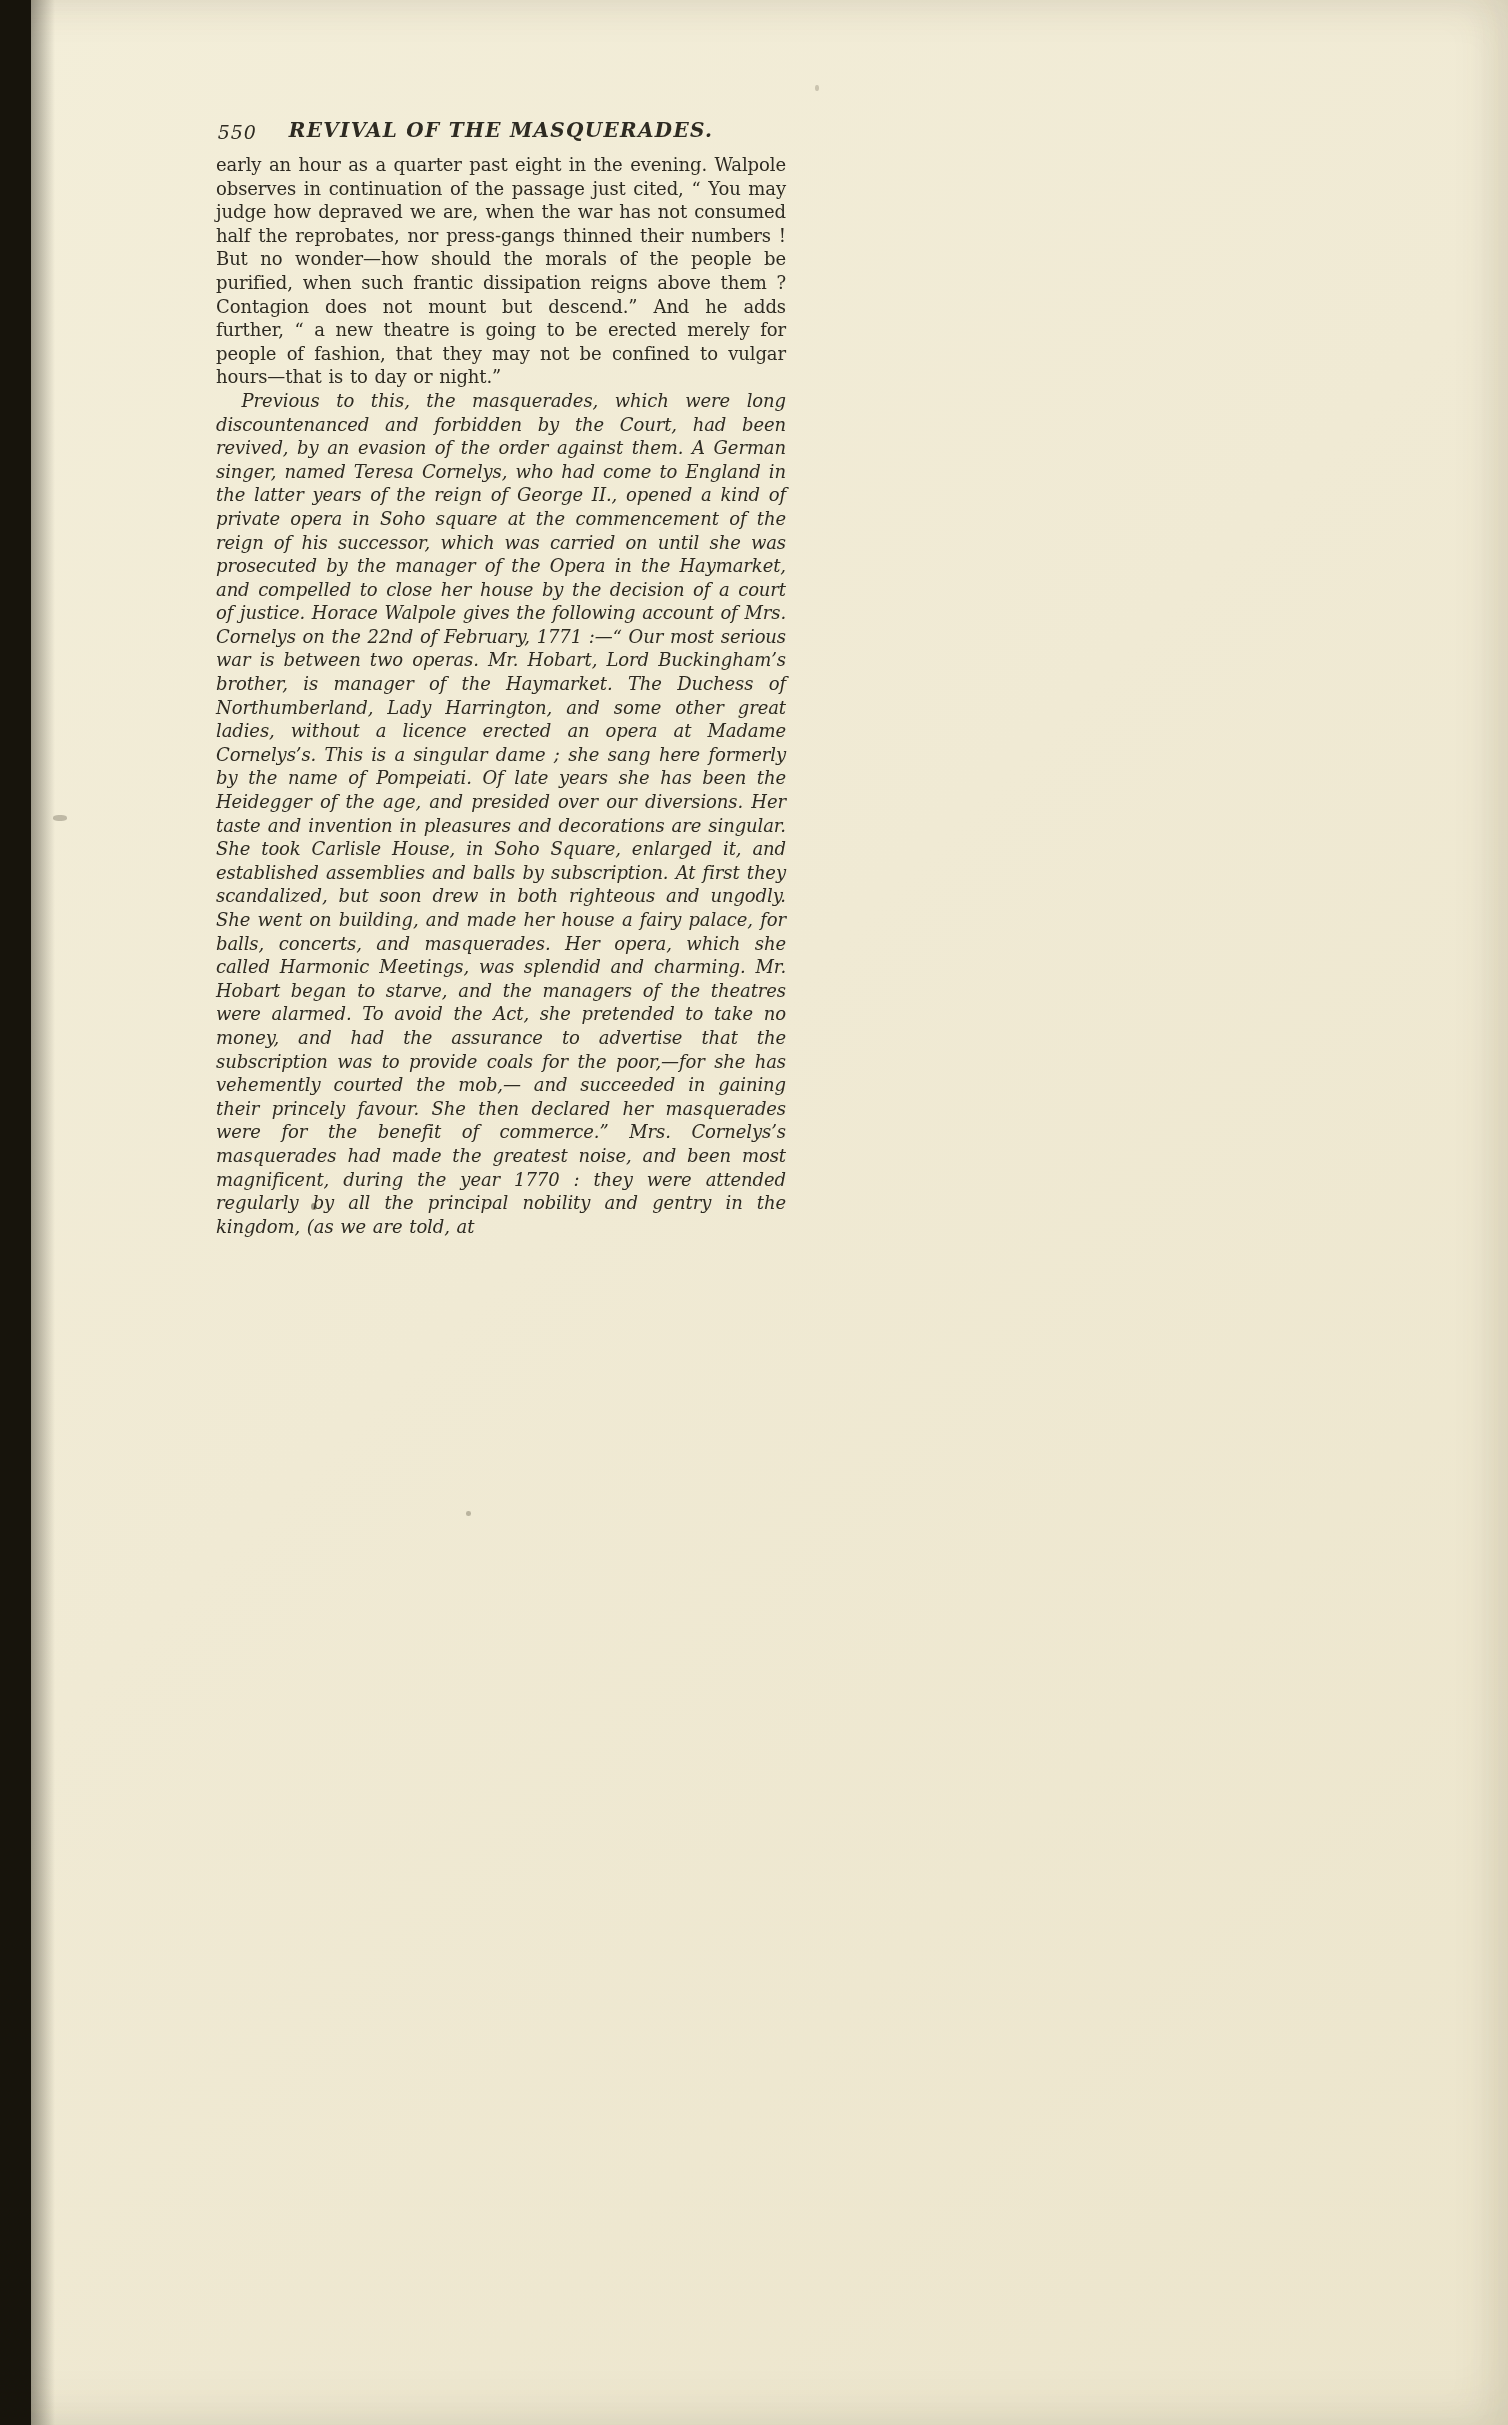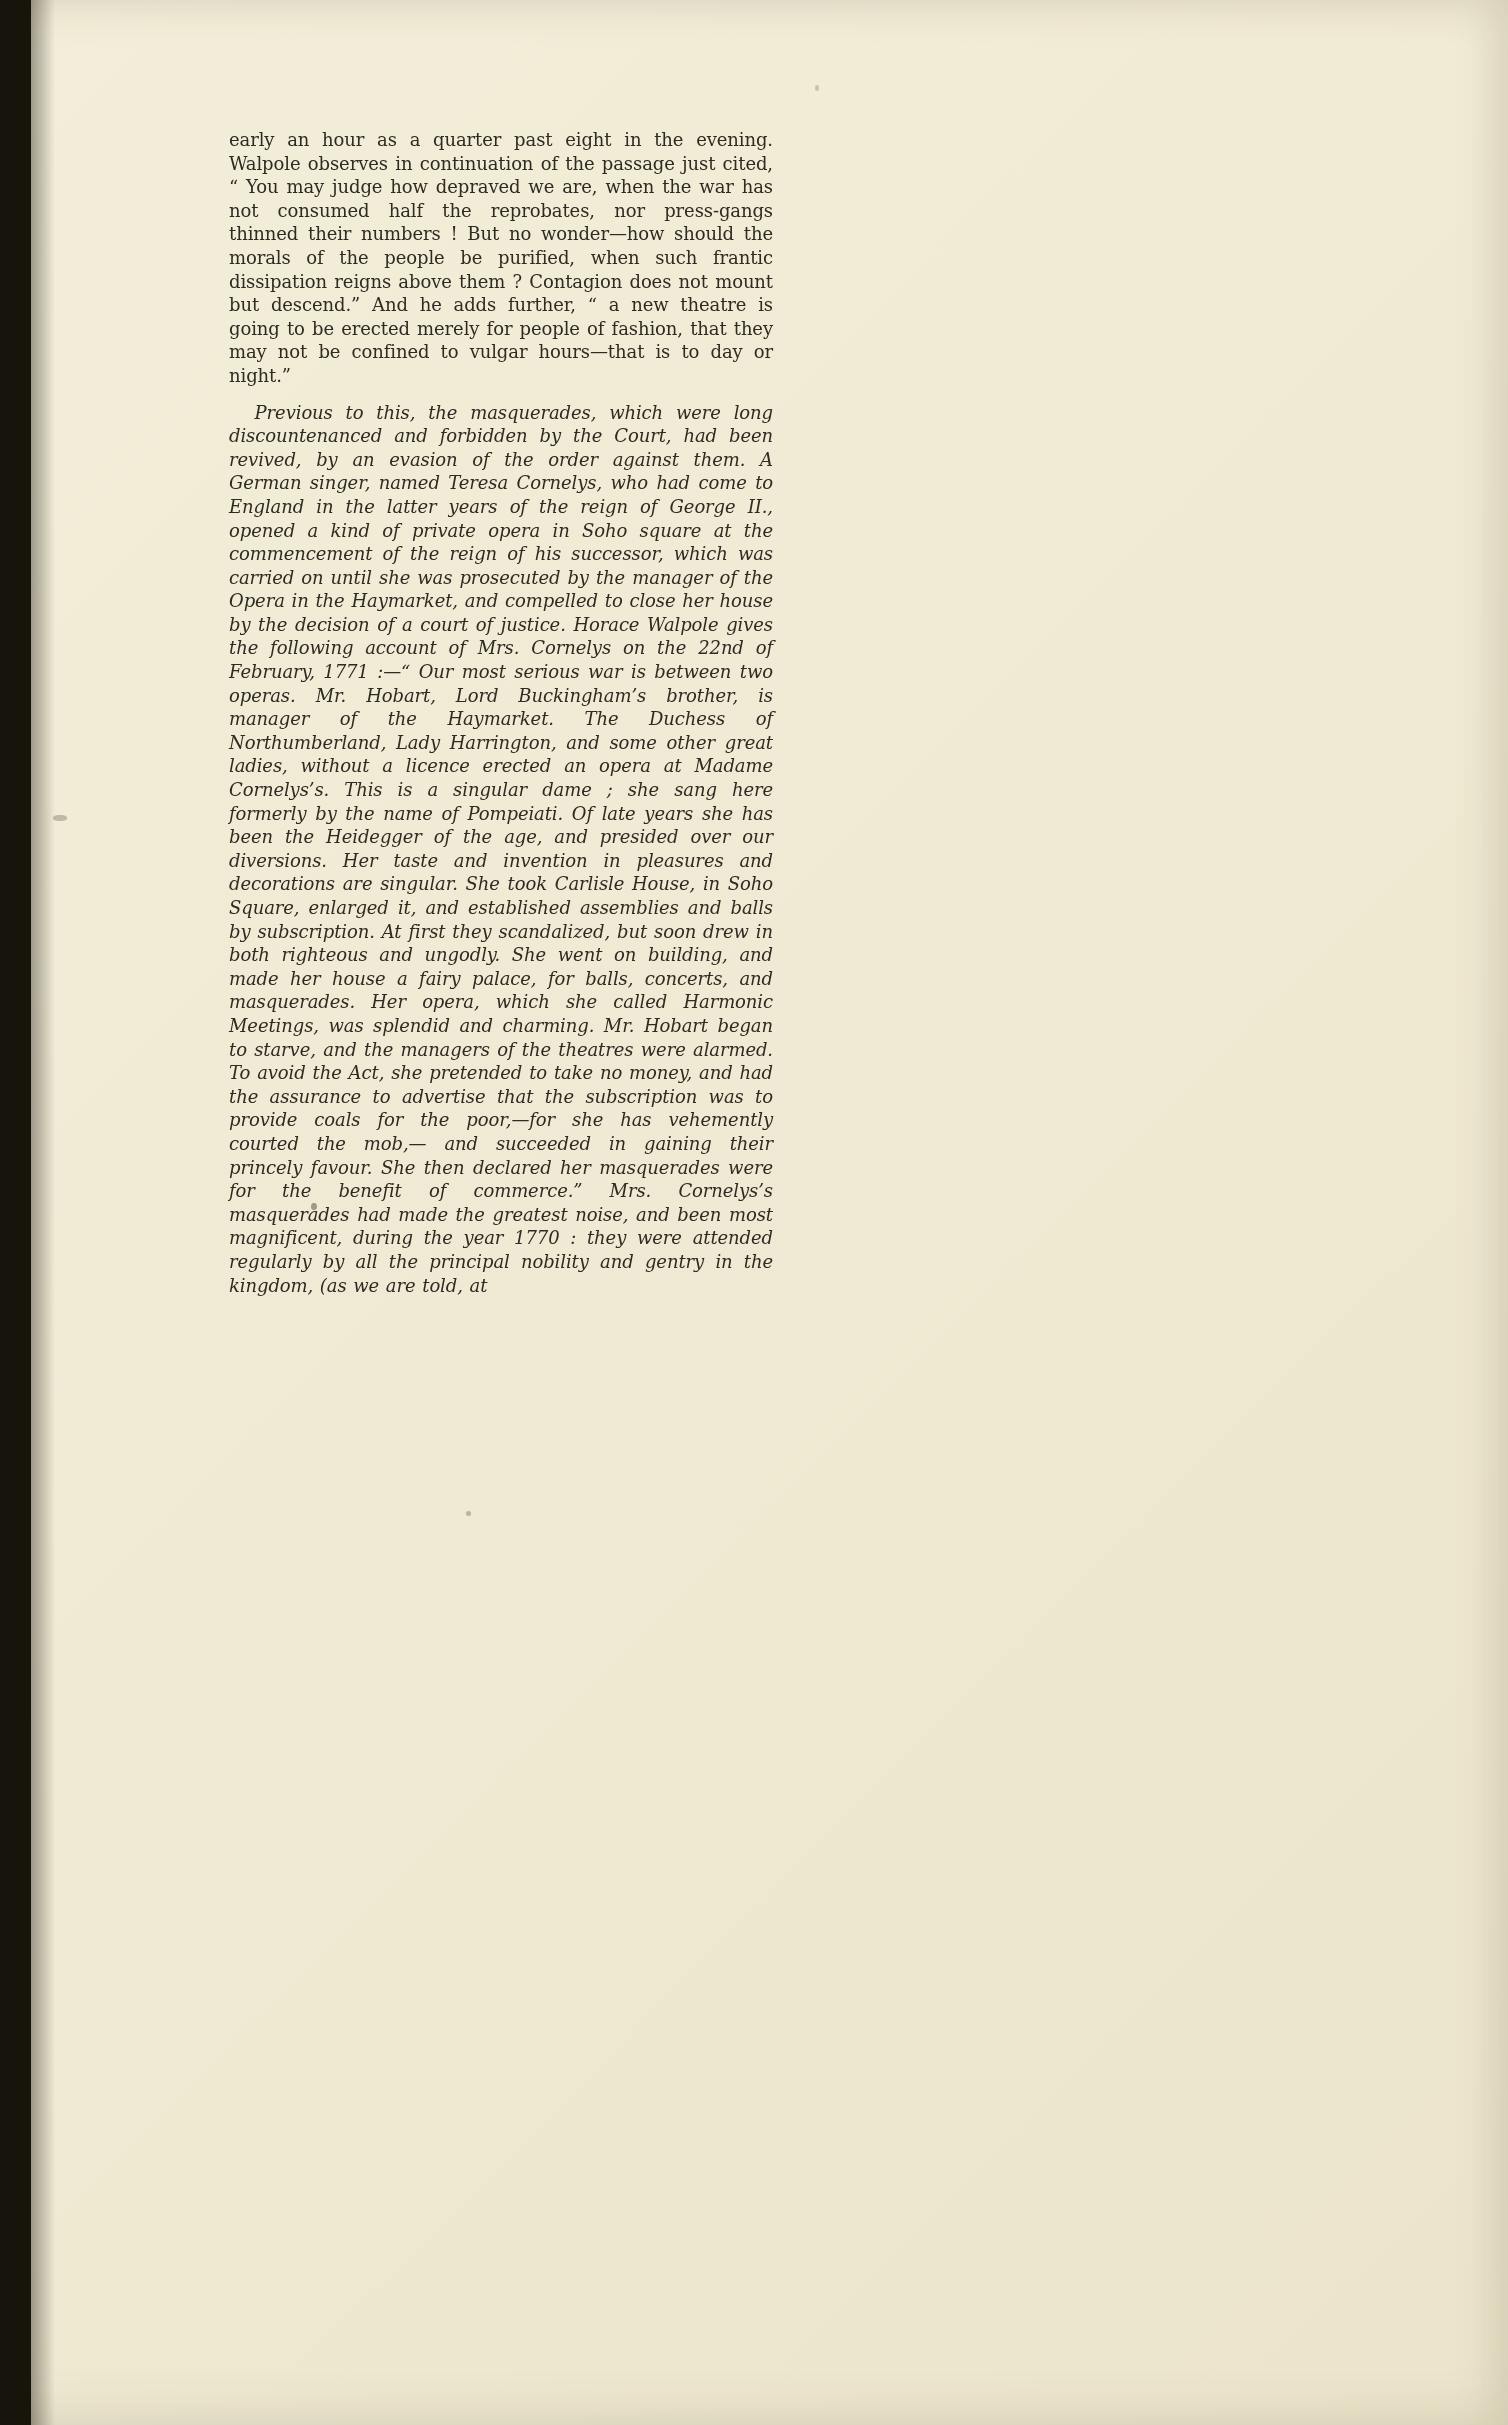--- a/index.html
+++ b/index.html
@@ -62,21 +62,21 @@
     left: 50%;
     top: 2.7px;
     transform: translateX(-50%);
     white-space: nowrap;
     font-size: 20px;
     font-style: italic;
     font-weight: 700;
     letter-spacing: 1.3px;
   }
   .para {
-    margin: 13px;
+    margin: 0;
     font-size: 18px;
     line-height: 23.6px;
     text-align: justify;
     letter-spacing: -0.1px;
     word-spacing: 1.1px;
   }
   .para.indent {
     text-indent: 25.6px;
     font-style: italic;
   }
@@ -93,20 +93,24 @@
 </head>
 <body>
 
 <div class="scan-page">
 
   <div class="binding"></div>
   <div class="binding-fade"></div>
 
   <div class="content">
 
+    <div class="header">
+      <span class="page-number">550</span>
+      <span class="running-title">REVIVAL OF THE MASQUERADES.</span>
+    </div>
 
     <p class="para">early an hour as a quarter past eight in the evening.  Walpole observes in continuation of the passage just cited, “ You may judge how depraved we are, when the war has not consumed half the reprobates, nor press-gangs thinned their numbers !  But no wonder—how should the morals of the people be purified, when such frantic dissipation reigns above them ?  Contagion does not mount but descend.”  And he adds further, “ a new theatre is going to be erected merely for people of fashion, that they may not be confined to vulgar hours—that is to day or night.”</p>
 
     <p class="para indent">Previous to this, the masquerades, which were long discountenanced and forbidden by the Court, had been revived, by an evasion of the order against them.  A German singer, named Teresa Cornelys, who had come to England in the latter years of the reign of George II., opened a kind of private opera in Soho square at the commencement of the reign of his successor, which was carried on until she was prosecuted by the manager of the Opera in the Haymarket, and compelled to close her house by the decision of a court of justice.  Horace Walpole gives the following account of Mrs. Cornelys on the 22nd of February, 1771 :—“ Our most serious war is between two operas.  Mr. Hobart, Lord Buckingham’s brother, is manager of the Haymarket.  The Duchess of Northumberland, Lady Harrington, and some other great ladies, without a licence erected an opera at Madame Cornelys’s.  This is a singular dame ; she sang here formerly by the name of Pompeiati.  Of late years she has been the Heidegger of the age, and presided over our diversions.  Her taste and invention in pleasures and decorations are singular.  She took Carlisle House, in Soho Square, enlarged it, and established assemblies and balls by subscription.  At first they scandalized, but soon drew in both righteous and ungodly.  She went on building, and made her house a fairy palace, for balls, concerts, and masquerades.  Her opera, which she called Harmonic Meetings, was splendid and charming.  Mr. Hobart began to starve, and the managers of the theatres were alarmed.  To avoid the Act, she pretended to take no money, and had the assurance to advertise that the subscription was to provide coals for the poor,—for she has vehemently courted the mob,— and succeeded in gaining their princely favour.  She then declared her masquerades were for the benefit of commerce.”  Mrs. Cornelys’s masquerades had made the greatest noise, and been most magnificent, during the year 1770 : they were attended regularly by all the principal nobility and gentry in the kingdom, (as we are told, at</p>
 
   </div>
 
   <div class="speck s1"></div>
   <div class="speck s2"></div>
   <div class="speck s3"></div>

